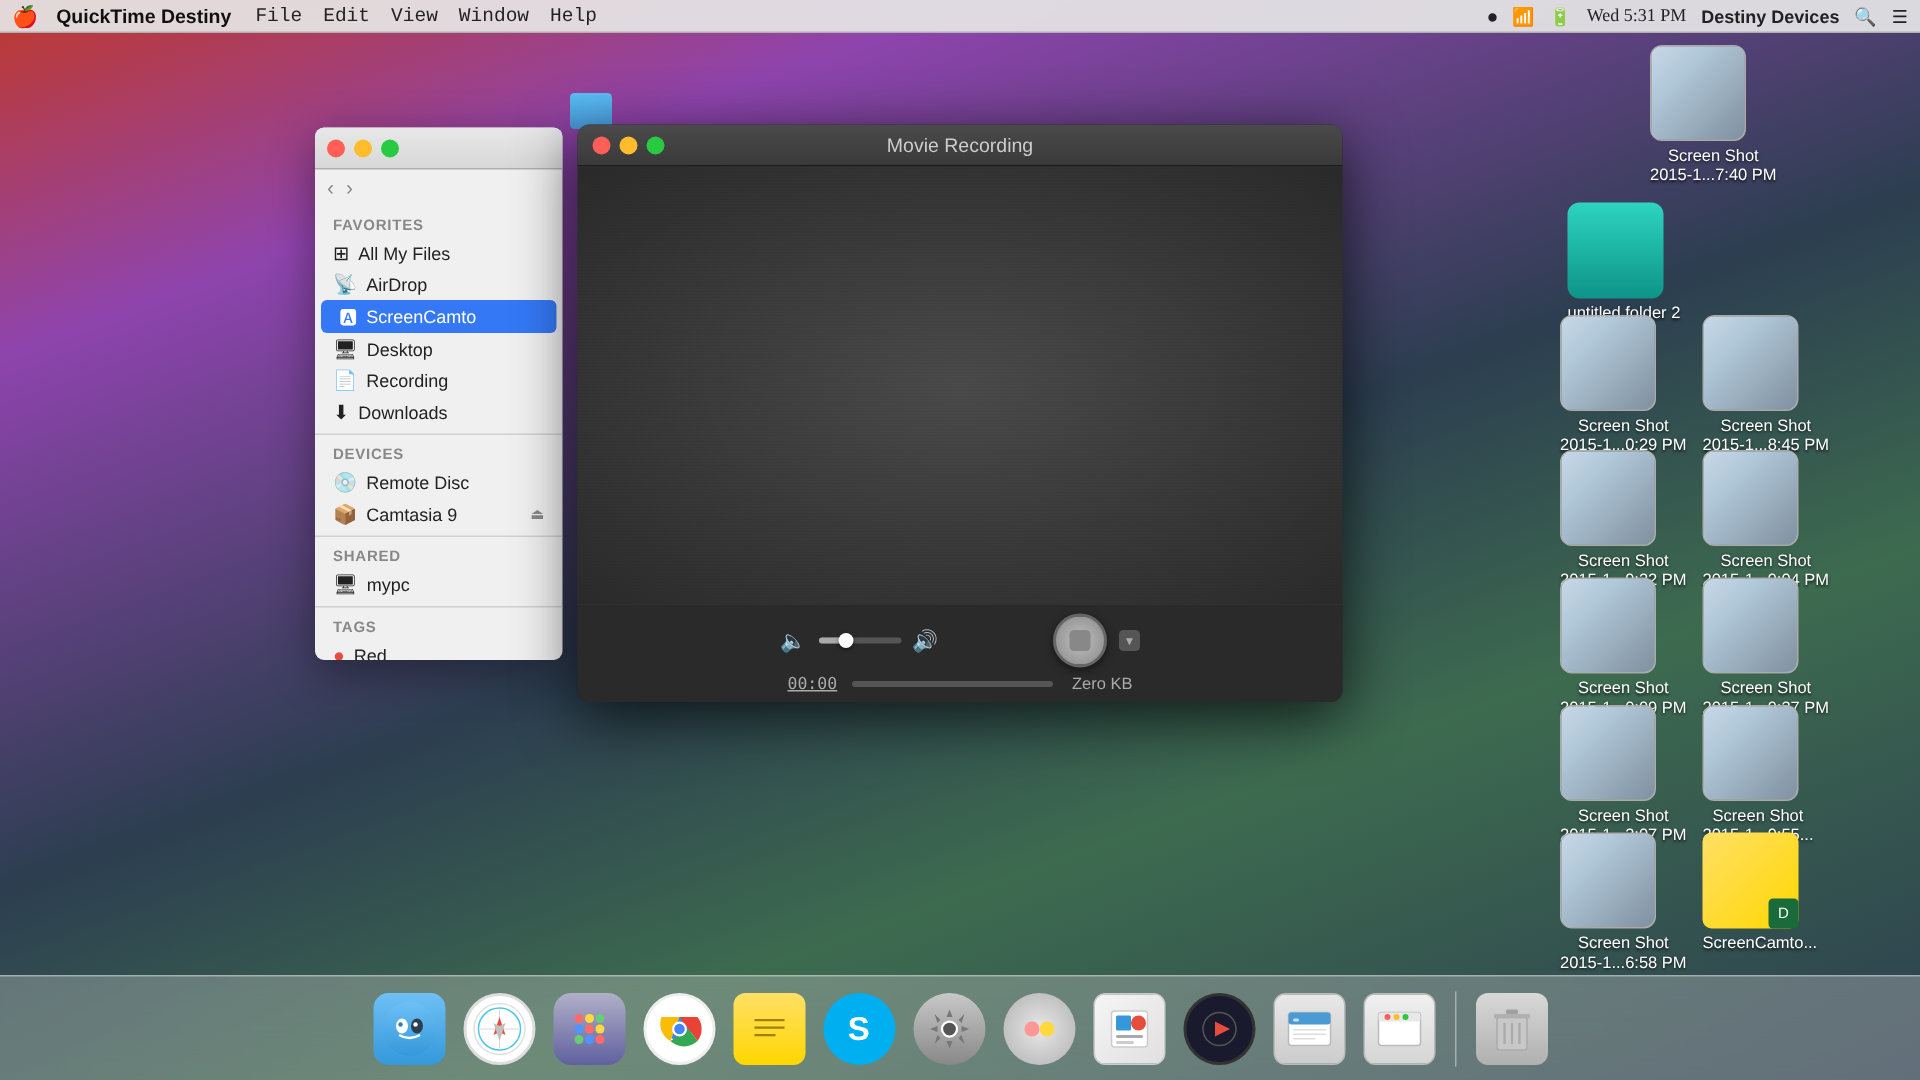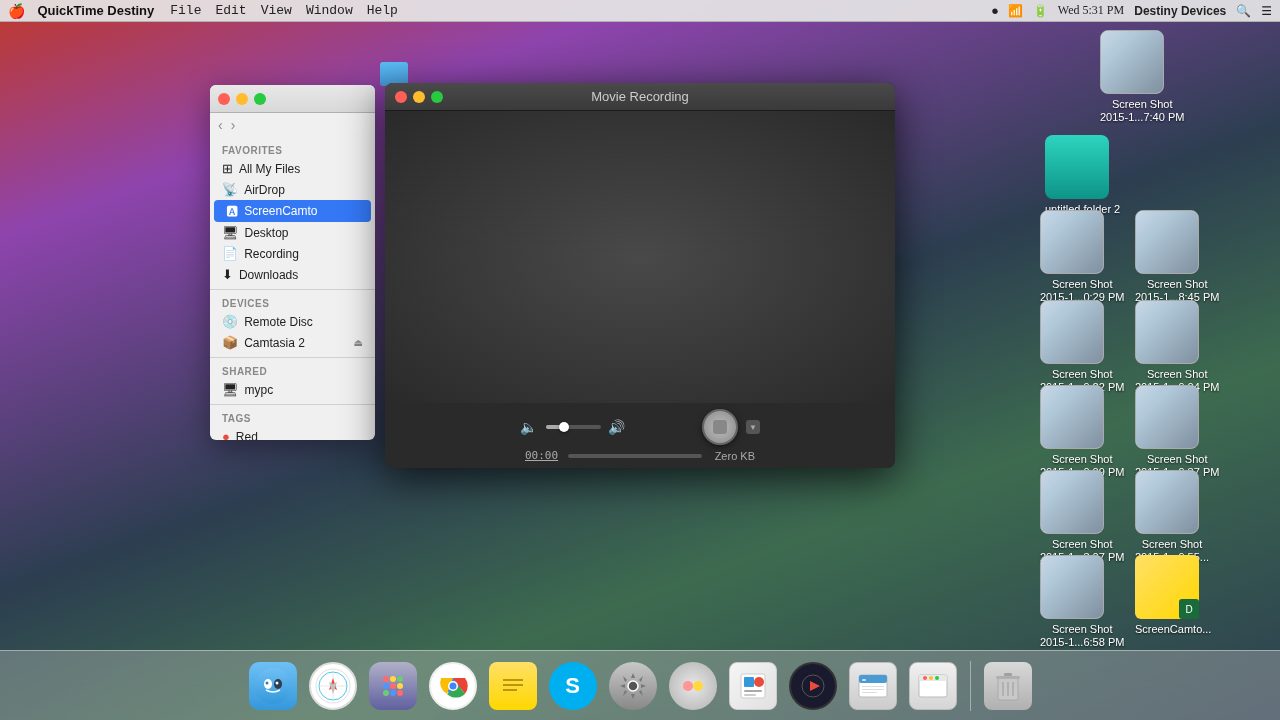--- a/index.html
+++ b/index.html
@@ -463,21 +463,21 @@
 
       <div class="sidebar-divider"></div>
 
       <div class="sidebar-section-header">Devices</div>
       <div class="sidebar-item">
         <span class="si-icon">💿</span>
         <span>Remote Disc</span>
       </div>
       <div class="sidebar-item">
         <span class="si-icon">📦</span>
-        <span>Camtasia 2</span>
+        <span>Camtasia 9</span>
         <span style="margin-left:auto;color:#888;font-size:10px;">⏏</span>
       </div>
 
       <div class="sidebar-divider"></div>
 
       <div class="sidebar-section-header">Shared</div>
       <div class="sidebar-item">
         <span class="si-icon">🖥</span>
         <span>mypc</span>
       </div>

